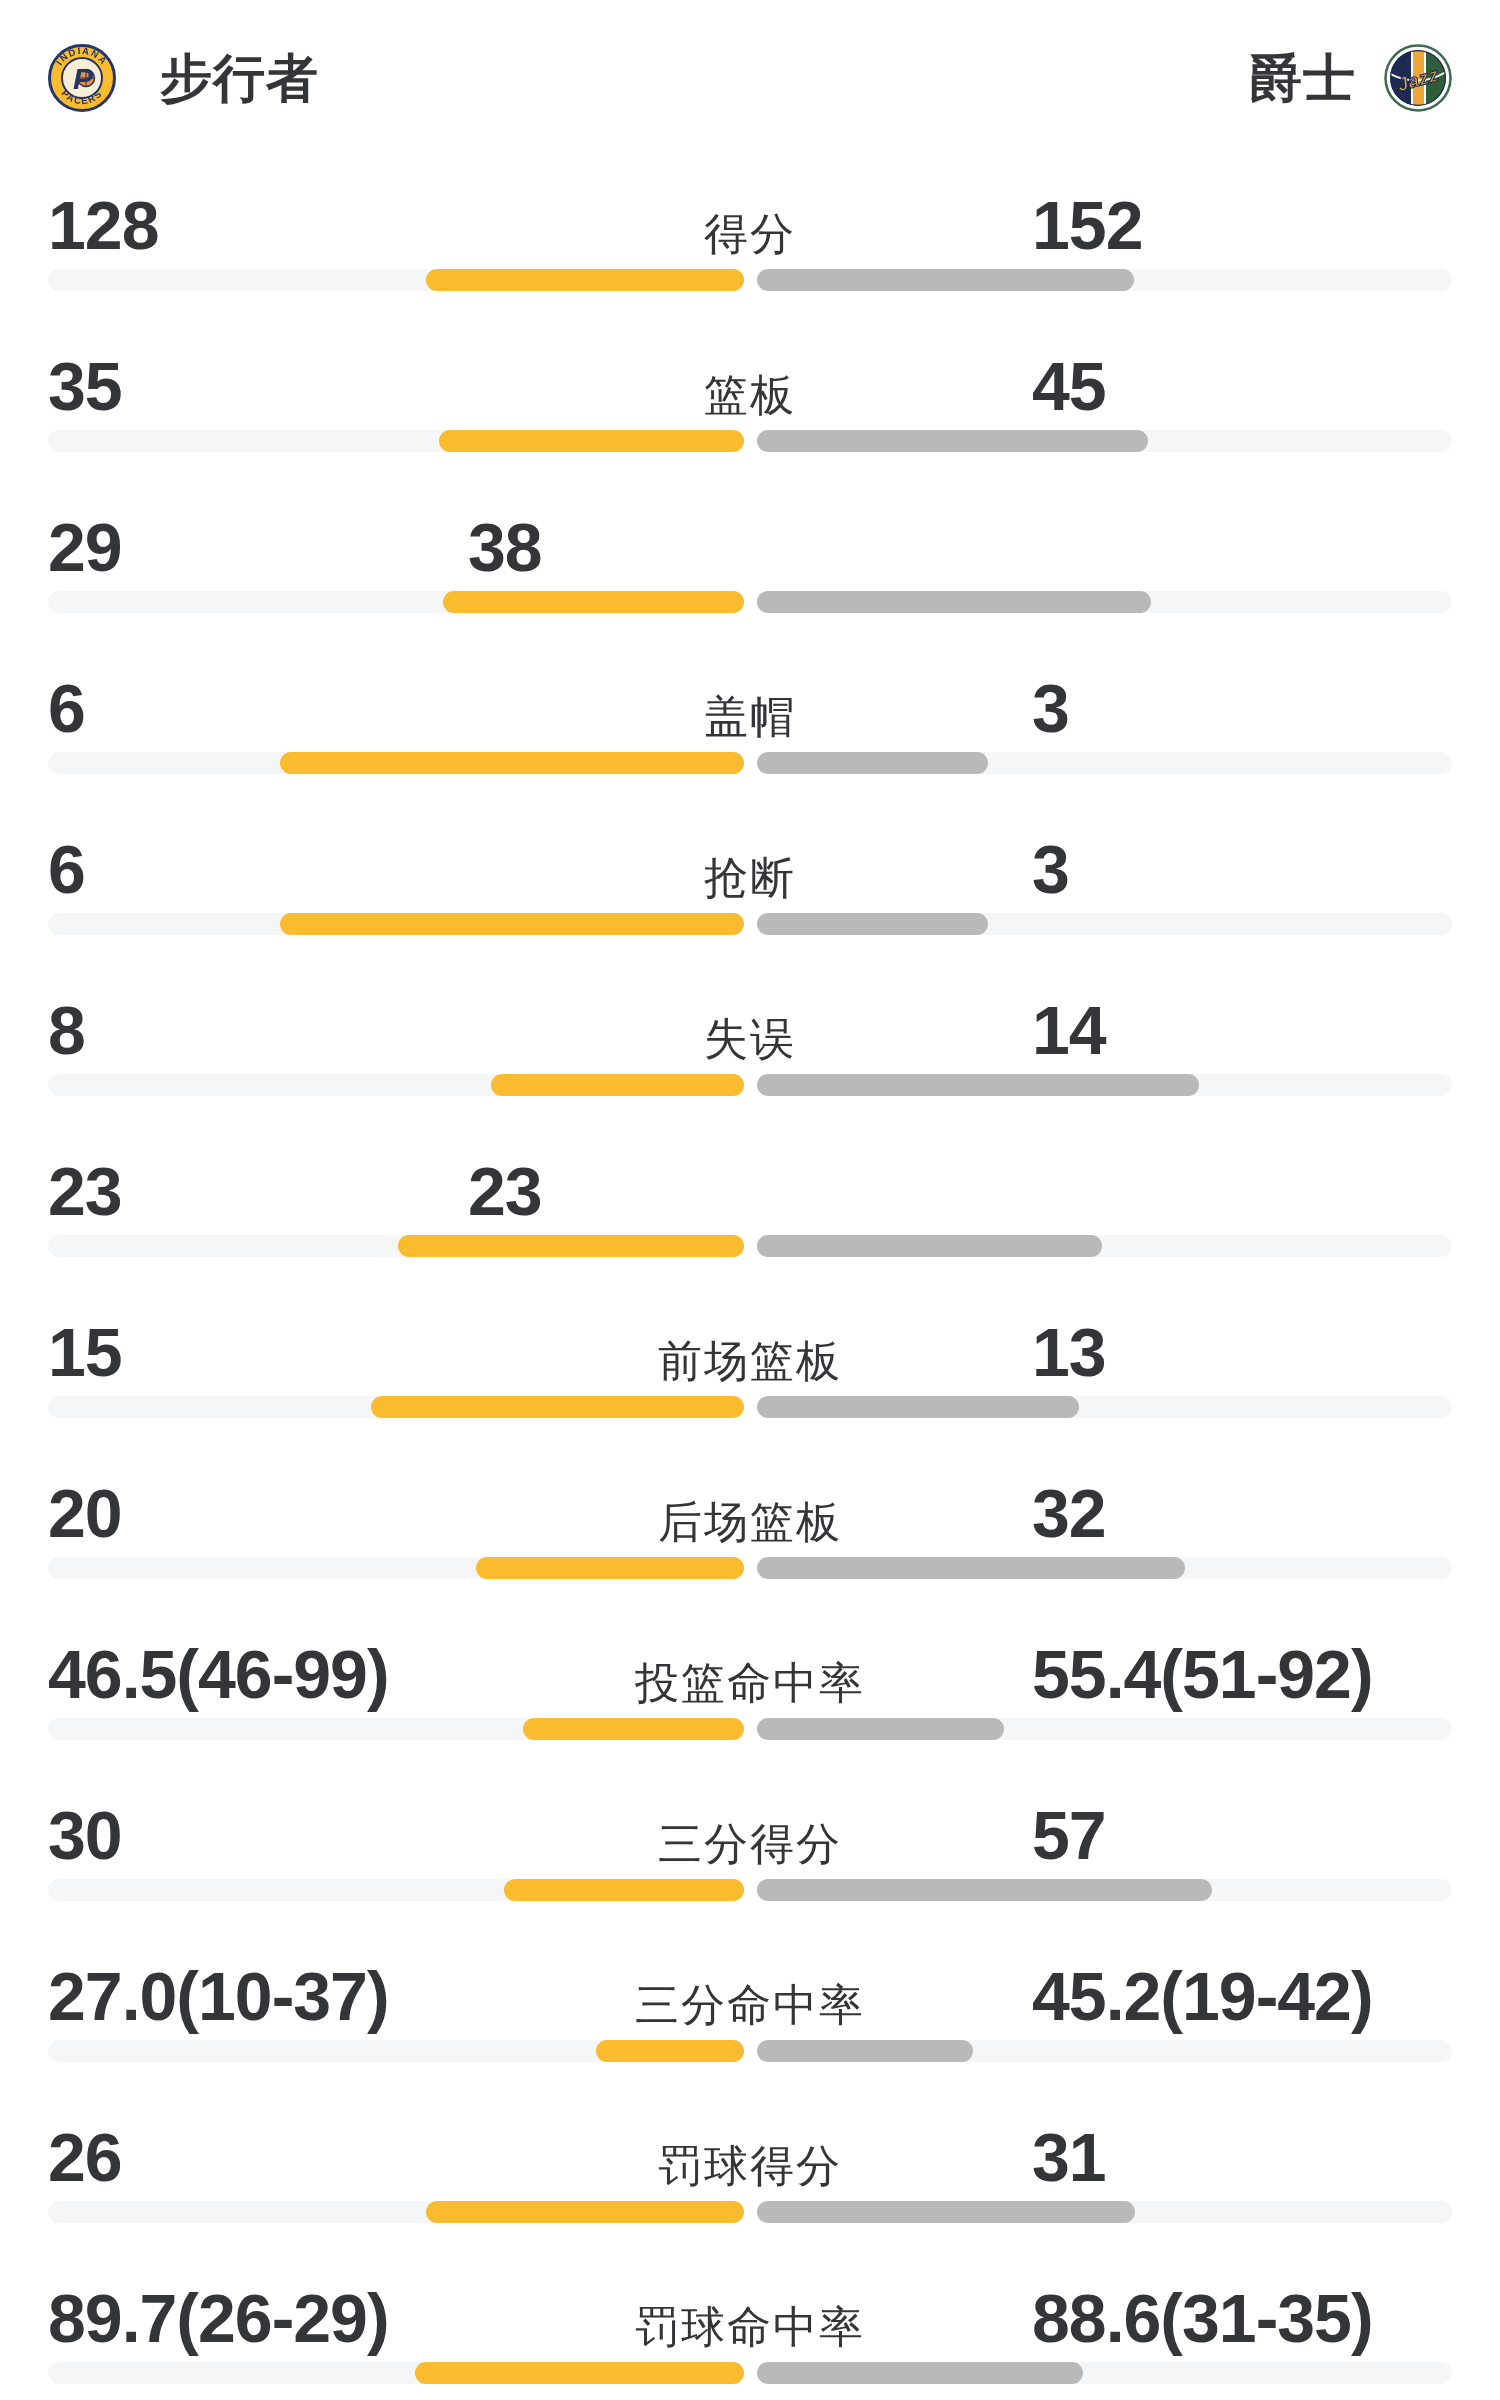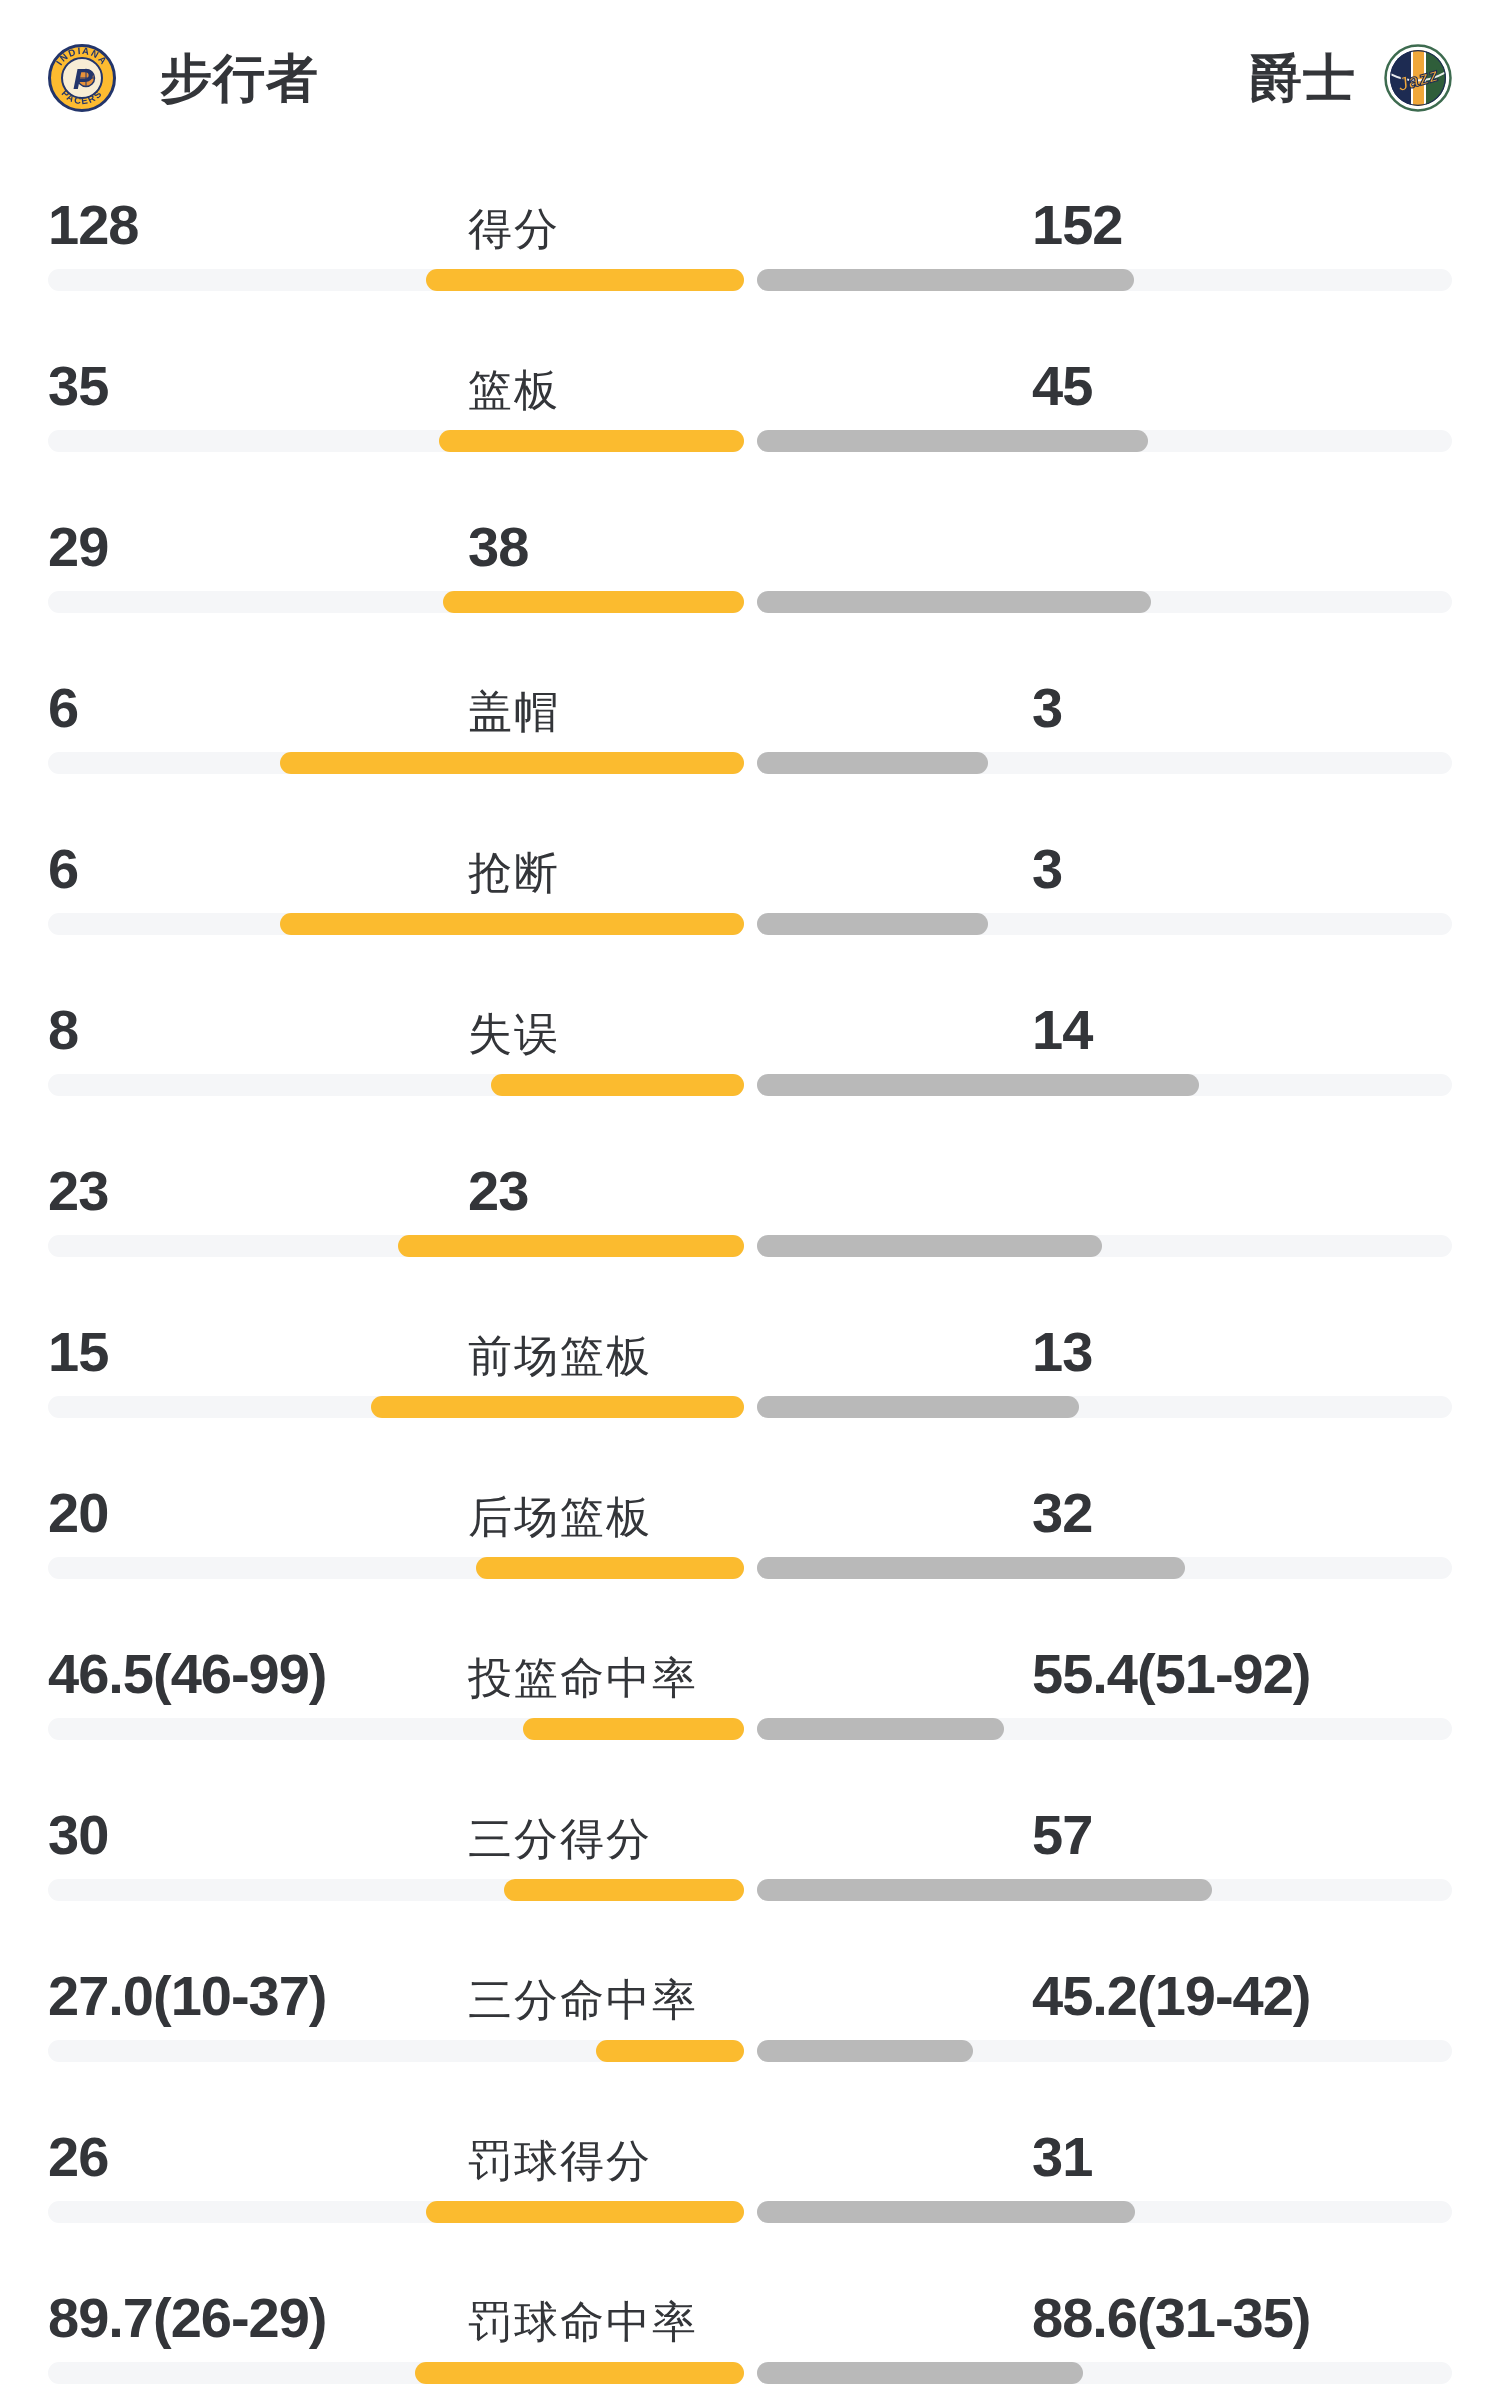--- a/index.html
+++ b/index.html
@@ -11,24 +11,24 @@
   .page{padding:44px 48px 0 48px;box-sizing:border-box;}
   
   .header{display:flex;justify-content:space-between;align-items:center;height:68px;}
   .team{display:flex;align-items:center;gap:28px;}
   .team-name{font-size:52px;font-weight:700;letter-spacing:1px;line-height:68px;margin-left:16px;}
   .logo{width:68px;height:68px;display:block;}
   
   .rows{margin-top:85px;}
   .stat-row{margin-bottom:67px;}
   .stat-text{display:flex;align-items:baseline;height:56px;line-height:56px;}
-  .stat-value{font-size:56px;font-weight:700;letter-spacing:-1px;width:420px;white-space:nowrap;}
+  .stat-value{font-size:68px;font-weight:700;letter-spacing:-1px;width:420px;white-space:nowrap;}
   .stat-value.left{text-align:left;}
   .stat-value.right{}
-  .stat-label{flex:1;text-align:left;font-size:44px;font-weight:500;letter-spacing:2px;color:#333539;}
+  .stat-label{flex:1;text-align:center;font-size:44px;font-weight:500;letter-spacing:2px;color:#333539;}
   .bar-row{display:flex;gap:13px;margin-top:16px;}
   .track{position:relative;flex:1;height:22px;border-radius:11px;background:#F5F6F8;}
   .fill{position:absolute;top:0;bottom:0;border-radius:11px;}
   .fill.home{right:0;background:#FBBB2F;}
   .fill.away{left:0;background:#B9B9B9;}
 </style>
 </head>
 <body style="color: rgb(51, 53, 57);">
 
 <div class="page">

